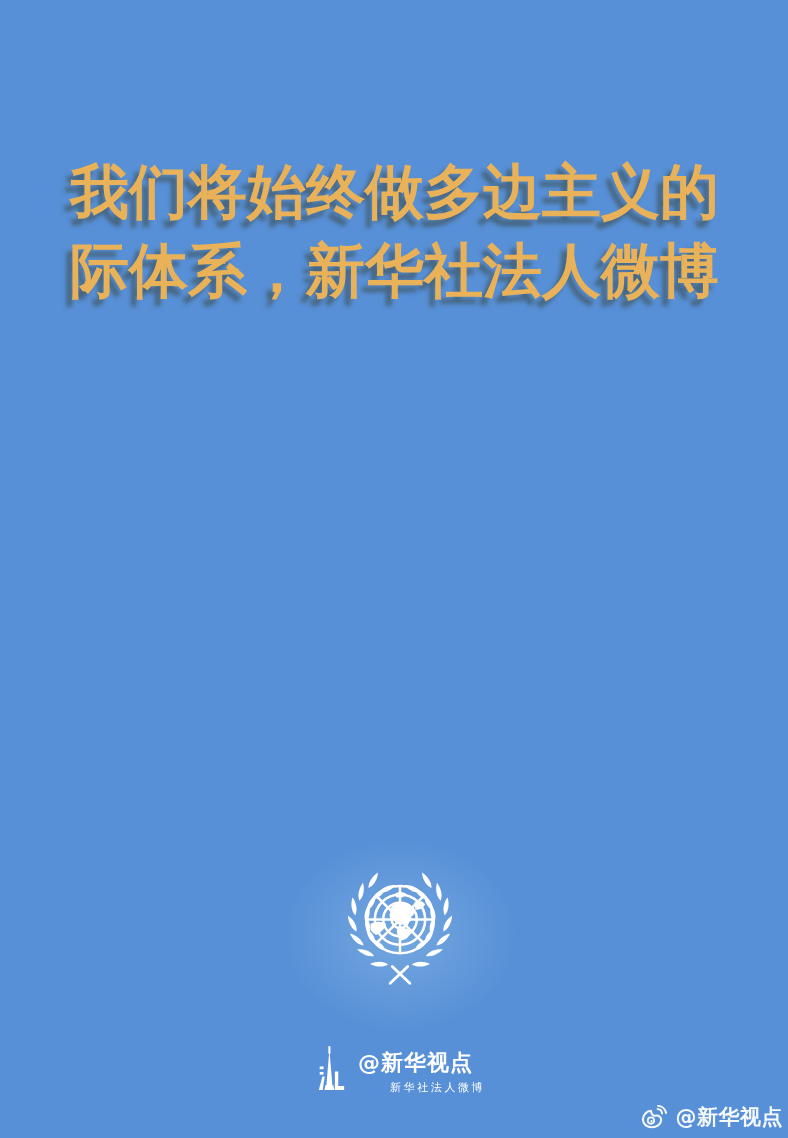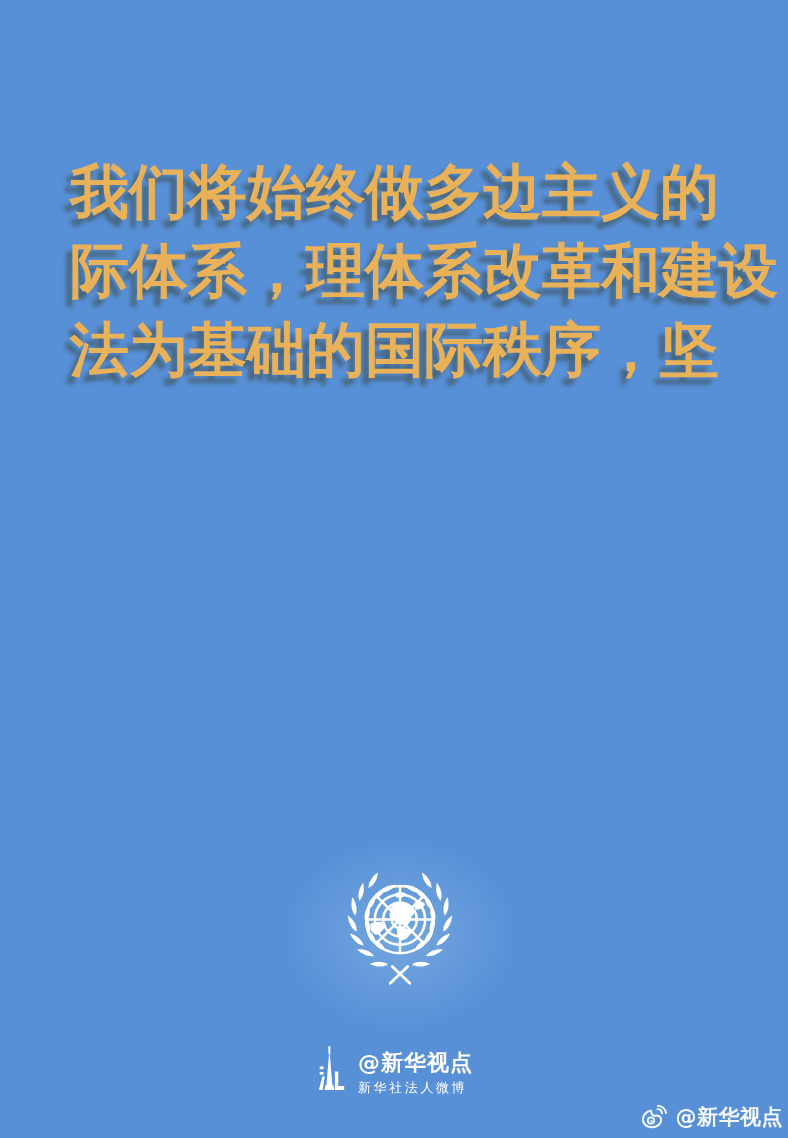--- a/index.html
+++ b/index.html
@@ -50,41 +50,41 @@
     position:absolute;left:318px;top:1040px;height:56px;
     display:flex;align-items:flex-end;gap:13px;
     color:var(--brand-color);
   }
   .brand-text{display:flex;flex-direction:column;padding-bottom:1px;}
   .brand-handle{
     font-size:22px;font-weight:700;letter-spacing:1px;line-height:26px;
     white-space:nowrap;
   }
   .brand-subtitle{
-    font-size:13px;letter-spacing:2.6px;line-height:15px;margin-top:4px;
+    font-size:11px;letter-spacing:2.6px;line-height:15px;margin-top:4px;
     white-space:nowrap;
+    margin-left:32px;
   }
   
   .watermark{
     position:absolute;right:5px;bottom:7px;
     display:flex;align-items:center;gap:8px;
     color:var(--watermark-color);
   }
   .watermark-handle{font-size:21px;font-weight:600;letter-spacing:0.5px;white-space:nowrap;}
   svg{display:block;}
 </style>
 </head>
 <body>
 
 <div class="poster">
 
   <div class="quote">
     <div class="quote-line">我们将始终做多边主义的</div>
-    <div class="quote-line">际体系，理体系改革和建设</div>
-    <div class="quote-line">法为基础的国际秩序，坚</div>
+    <div class="quote-line">际体系，新华社法人微博</div>
   </div>
 
   <div class="emblem-halo"></div>
   <svg class="un-emblem" width="140" height="124" viewBox="0 0 200 176" aria-hidden="true">
     <defs>
       <path id="lf" d="M0,0 C5,-6 6,-16 2,-26 C-3,-17 -4,-7 0,0 Z" fill="currentColor"></path>
       <g id="branch">
         <use href="#lf" transform="translate(83,140) rotate(267)"></use>
         <use href="#lf" transform="translate(63,128) rotate(287)"></use>
         <use href="#lf" transform="translate(48,113) rotate(307)"></use>

